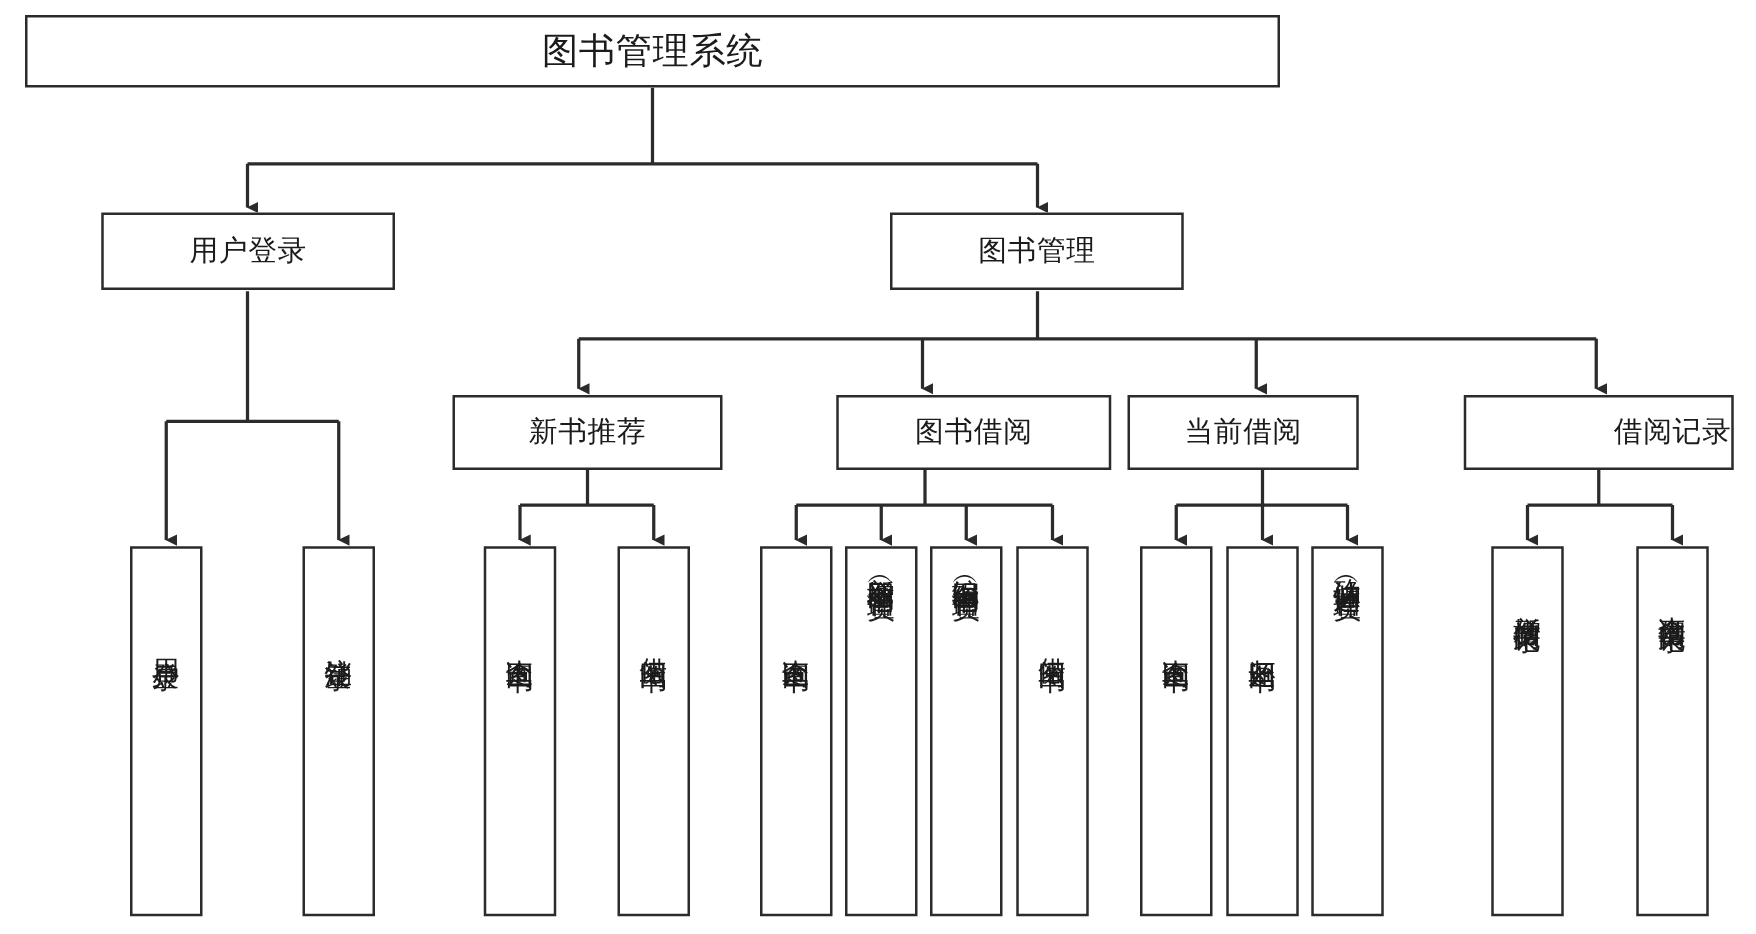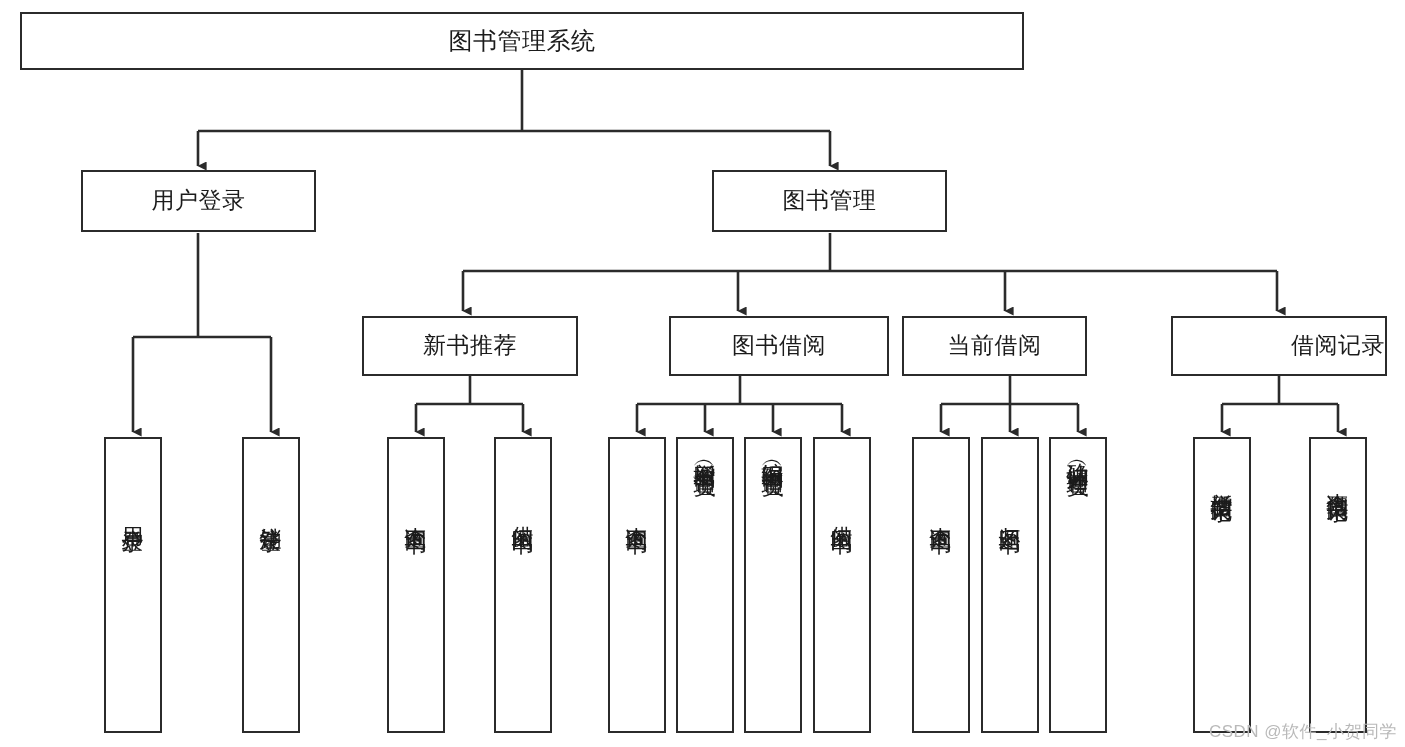--- a/index.html
+++ b/index.html
@@ -42,21 +42,21 @@
     text-align: center;
     line-height: 1.18;
     white-space: nowrap;
   }
   
   .node.horiz .node-label {
     font-size: 23px;
     letter-spacing: 0.5px;
   }
   .node.root .node-label {
-    font-size: 24px;
+    font-size: 29px;
   }
   
   .node.vert {
     align-items: flex-start;
     justify-content: center;
     padding-top: 4px;
   }
   .node.vert .node-label {
     writing-mode: vertical-rl;
     text-orientation: upright;
@@ -204,15 +204,14 @@
     <span class="node-label">确认归还（管理员）</span>
   </div>
 
   <div class="node vert mid" style="left:1193px; top:437px; width:58px; height:296px;">
     <span class="node-label">新增借阅记录</span>
   </div>
   <div class="node vert mid" style="left:1309px; top:437px; width:58px; height:296px;">
     <span class="node-label">查询借阅记录</span>
   </div>
 
-  <div id="watermark">CSDN @软件_小贺同学</div>
 
 </div>
 
 </body></html>

